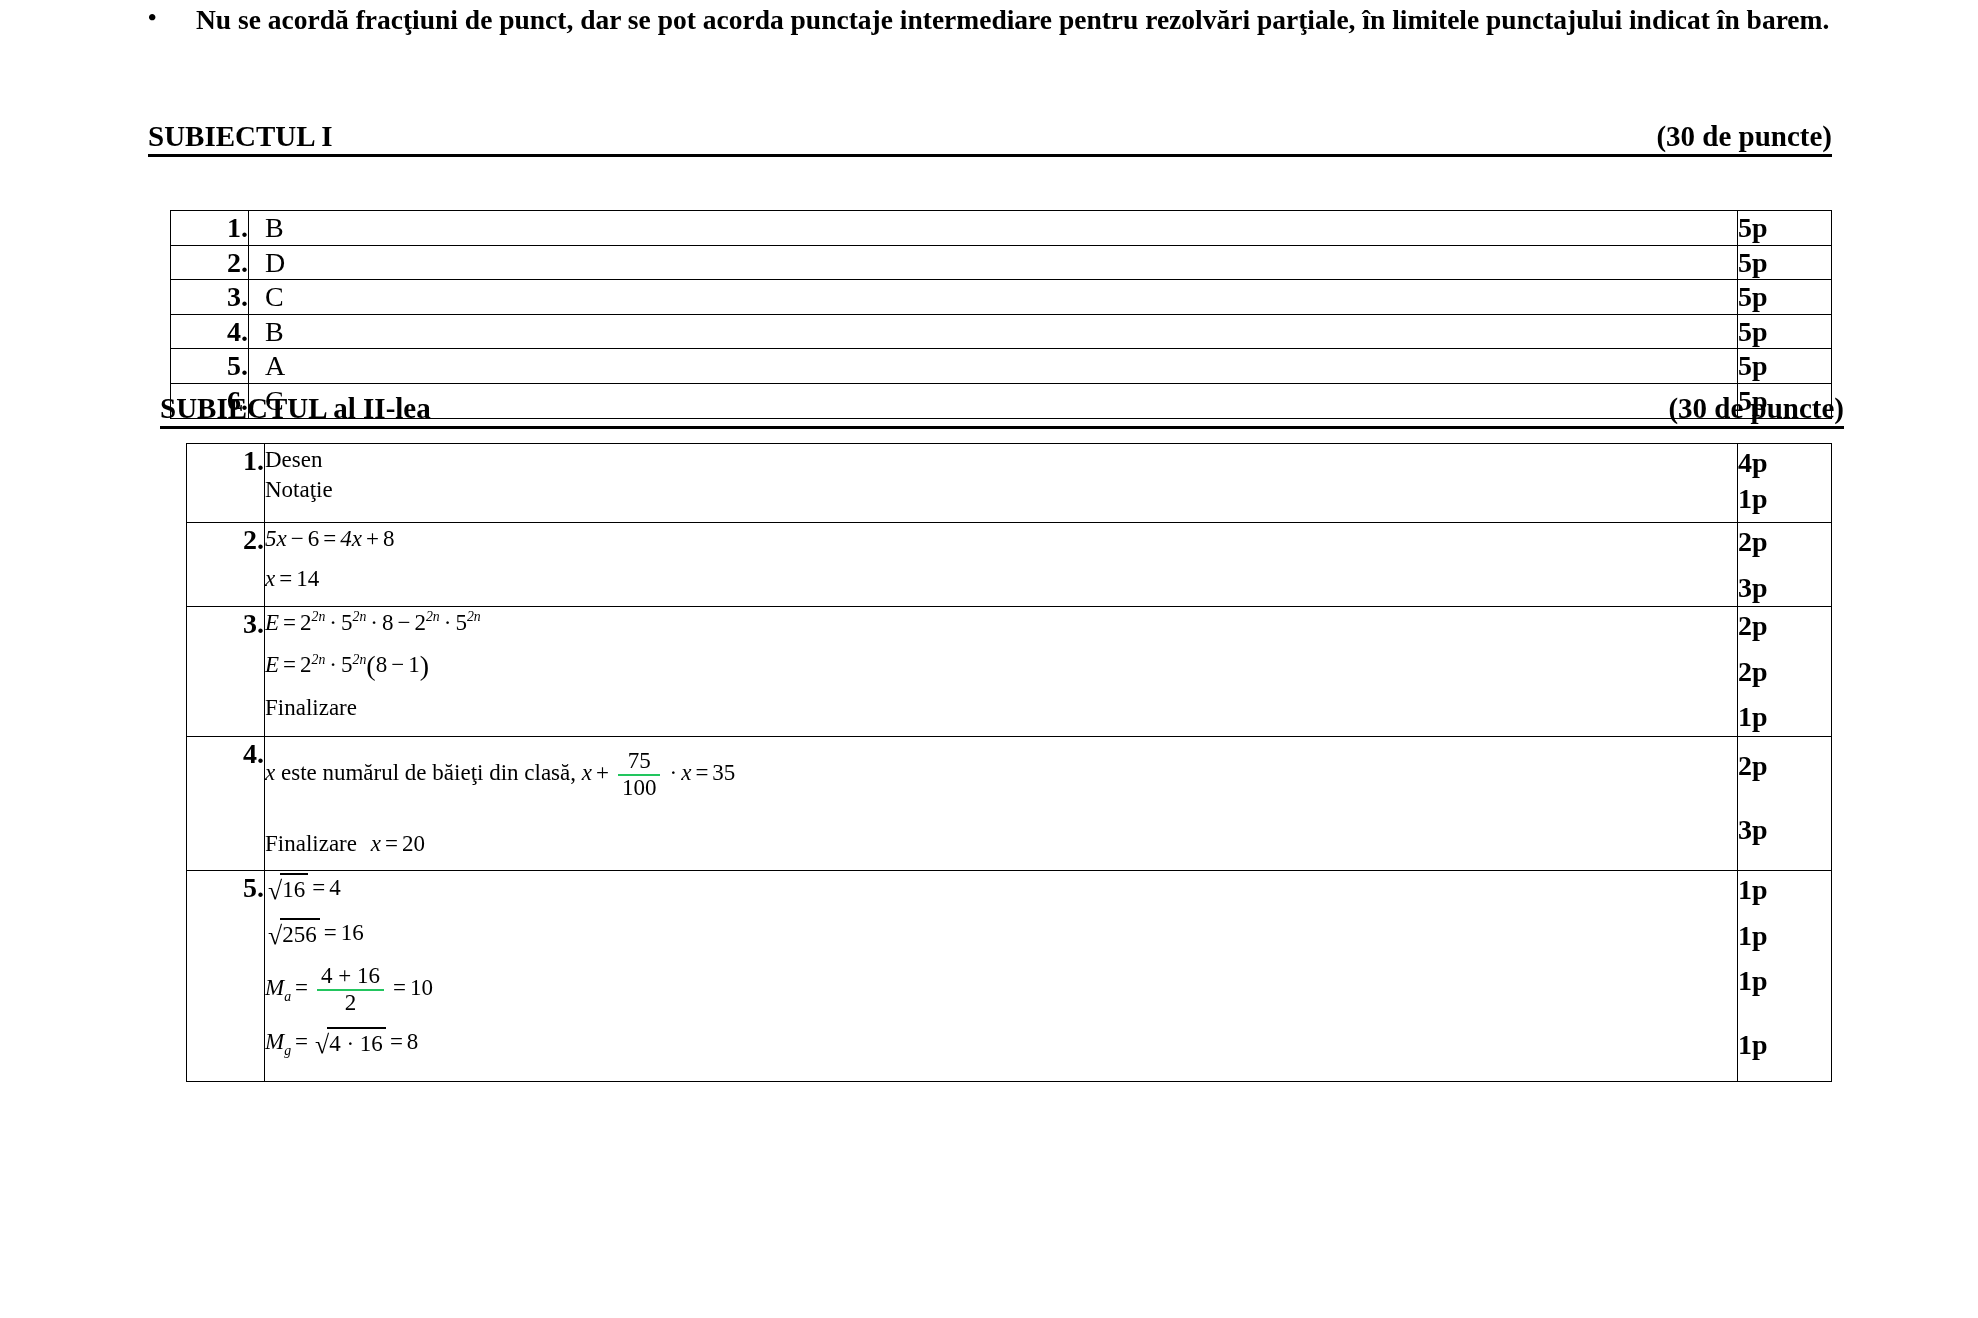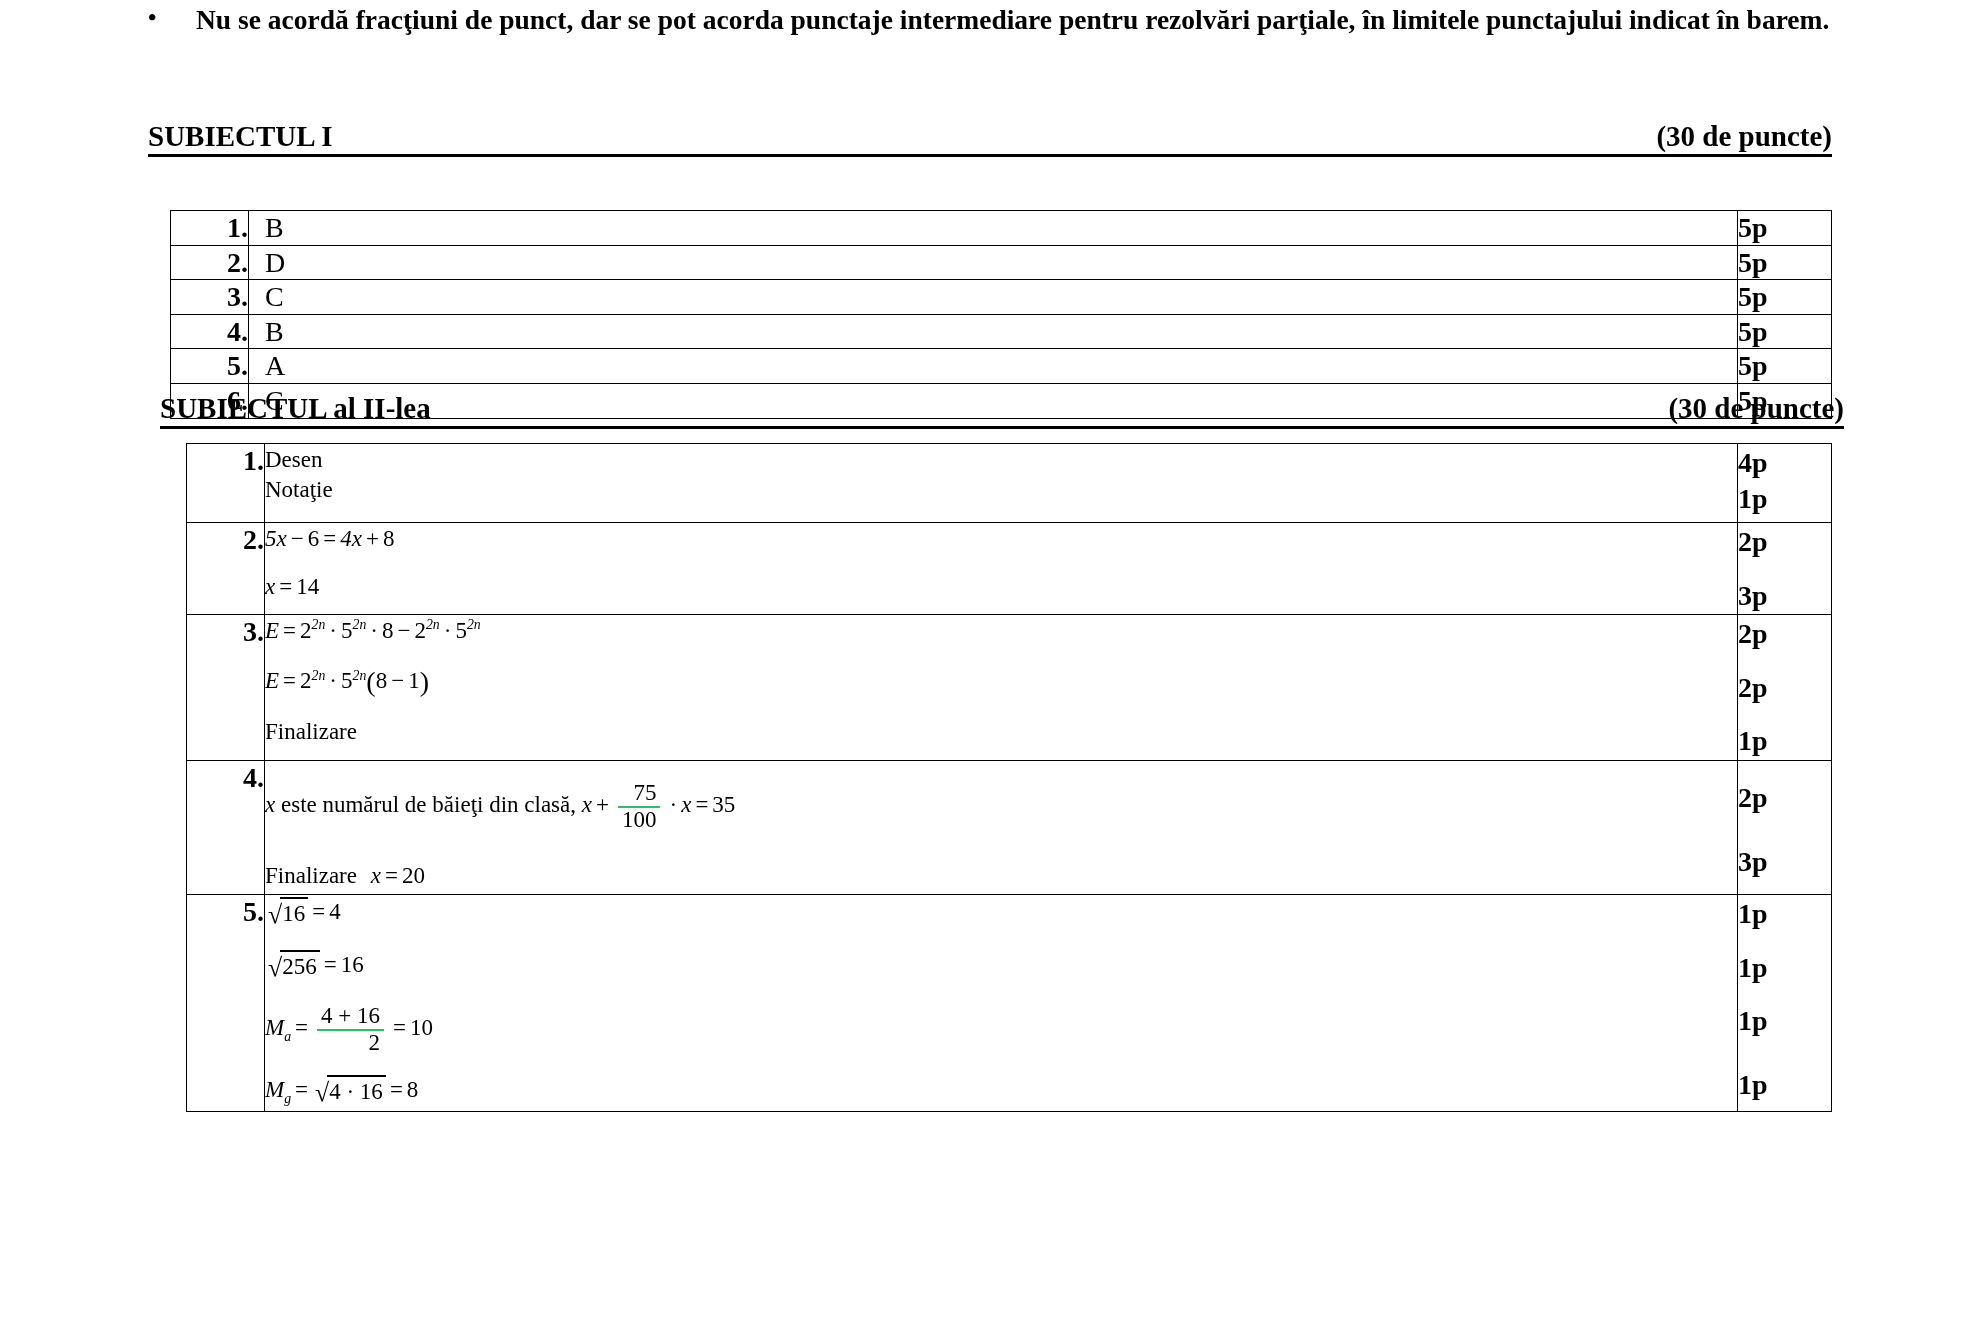--- a/index.html
+++ b/index.html
@@ -127,21 +127,21 @@
     font-style: italic;
     vertical-align: sub;
     line-height: 0;
   }
   .paren { font-size: 1.22em; vertical-align: -0.10em; }
 
   
   .frac {
     display: inline-block;
     vertical-align: middle;
-    text-align: right;
+    text-align: center;
     margin: 0 5px;
     line-height: 1.05;
   }
   .frac .nu { display: block; padding: 0 4px 1px 4px; }
   .frac .de { display: block; border-top: 2px solid #22c55e; padding: 0 4px 0 4px; }
 
   
   .rad {
     display: inline-block;
     position: relative;
@@ -155,21 +155,21 @@
     padding: 1px 3px 0 2px;
     margin-left: -2px;
   }
 
   .row-tall-1 td { height: 78px; }
   .row-tall-2 td { height: 82px; }
   .row-tall-3 td { height: 122px; }
   .row-tall-4 td { height: 133px; }
   .row-tall-5 td { height: 210px; }
 
-  .stack-gap { margin-top: 20px; }
+  .stack-gap { margin-top: 12px; }
   .stack-gap-lg { margin-top: 30px; }
 </style>
 </head>
 <body>
 
 <div class="page">
 
   <div class="intro">
     <span class="bullet-glyph">•</span><span class="intro-text">Nu se acordă fracţiuni de punct, dar se pot acorda punctaje intermediare pentru rezolvări parţiale, în limitele punctajului indicat în barem.</span>
   </div>

